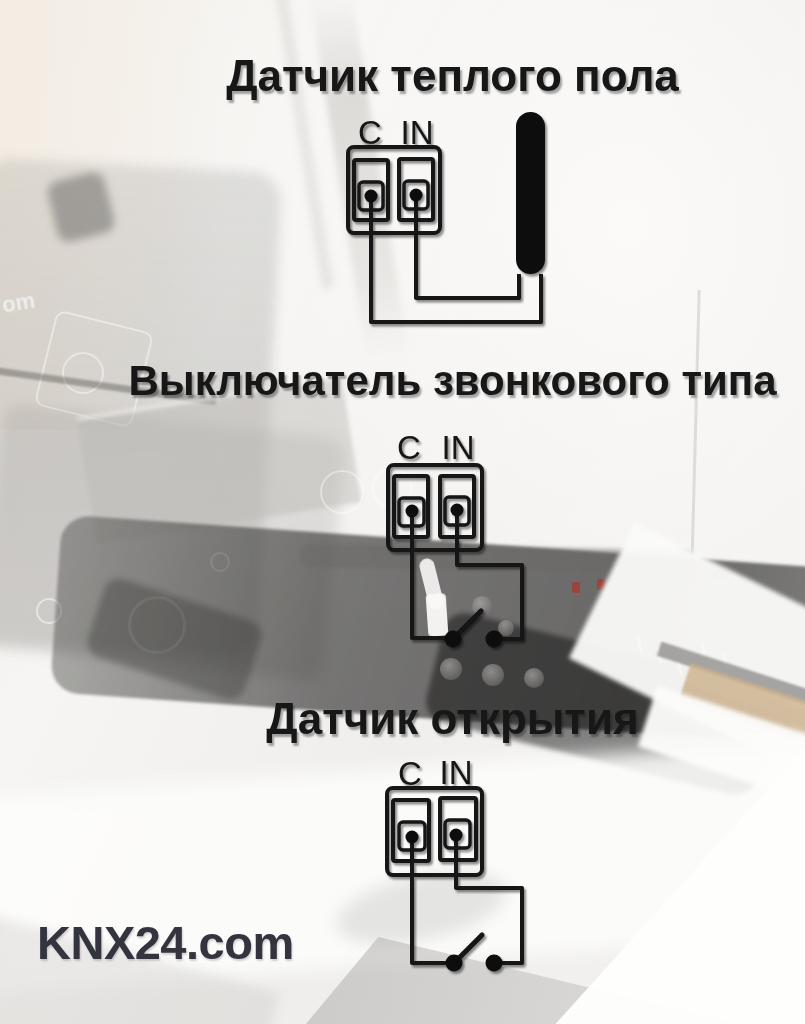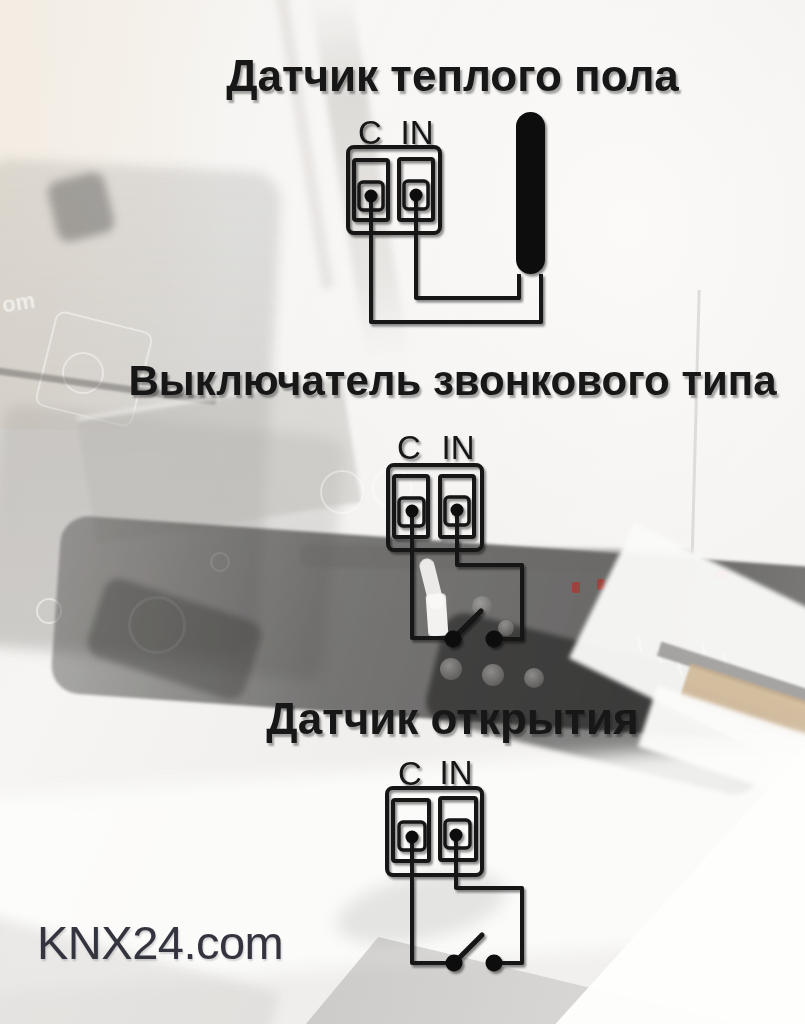--- a/index.html
+++ b/index.html
@@ -117,21 +117,21 @@
   text.term { font-family:"Liberation Sans",sans-serif; font-size:33px; font-weight:400;
     fill:#191919; text-anchor:middle; }
 
   .title { position:absolute; left:50px; right:-50px; text-align:center; line-height:1;
     font-weight:bold; font-size:44px; color:#171717; letter-spacing:0;
     text-shadow:2px 3px 2px rgba(25,25,25,.38); }
   .title.t-1 { top:54px; }
   .title.t-2 { top:360px; font-size:42px; }
   .title.t-3 { top:697px; }
   .watermark { position:absolute; left:37px; top:919px; line-height:1;
-    font-weight:normal; font-size:47px; color:#34343f; letter-spacing:-.5px;
+    font-weight:bold; font-size:47px; color:#34343f; letter-spacing:-.5px;
     text-shadow:1px 2px 2px rgba(40,40,50,.2); }
 </style>
 </head>
 <body>
 
 <div class="stage">
 
   <div class="bg">
     <div class="beige-col"></div>
     <div class="streak1"></div>

